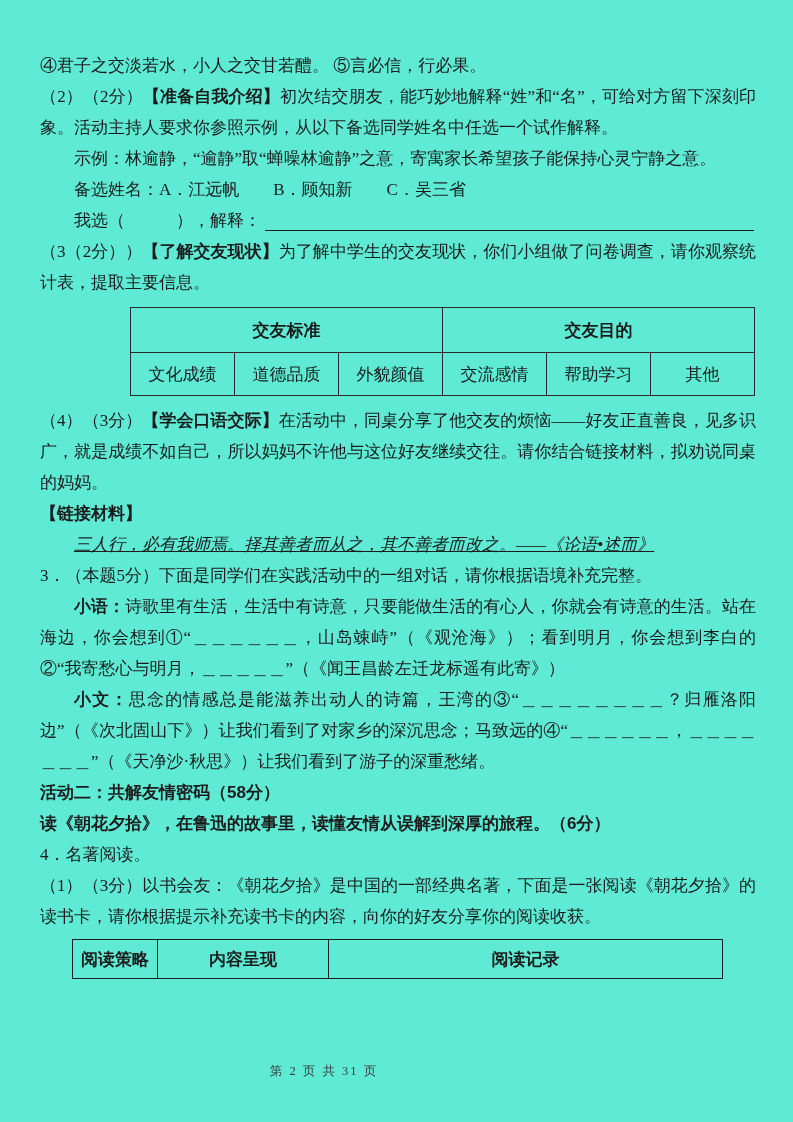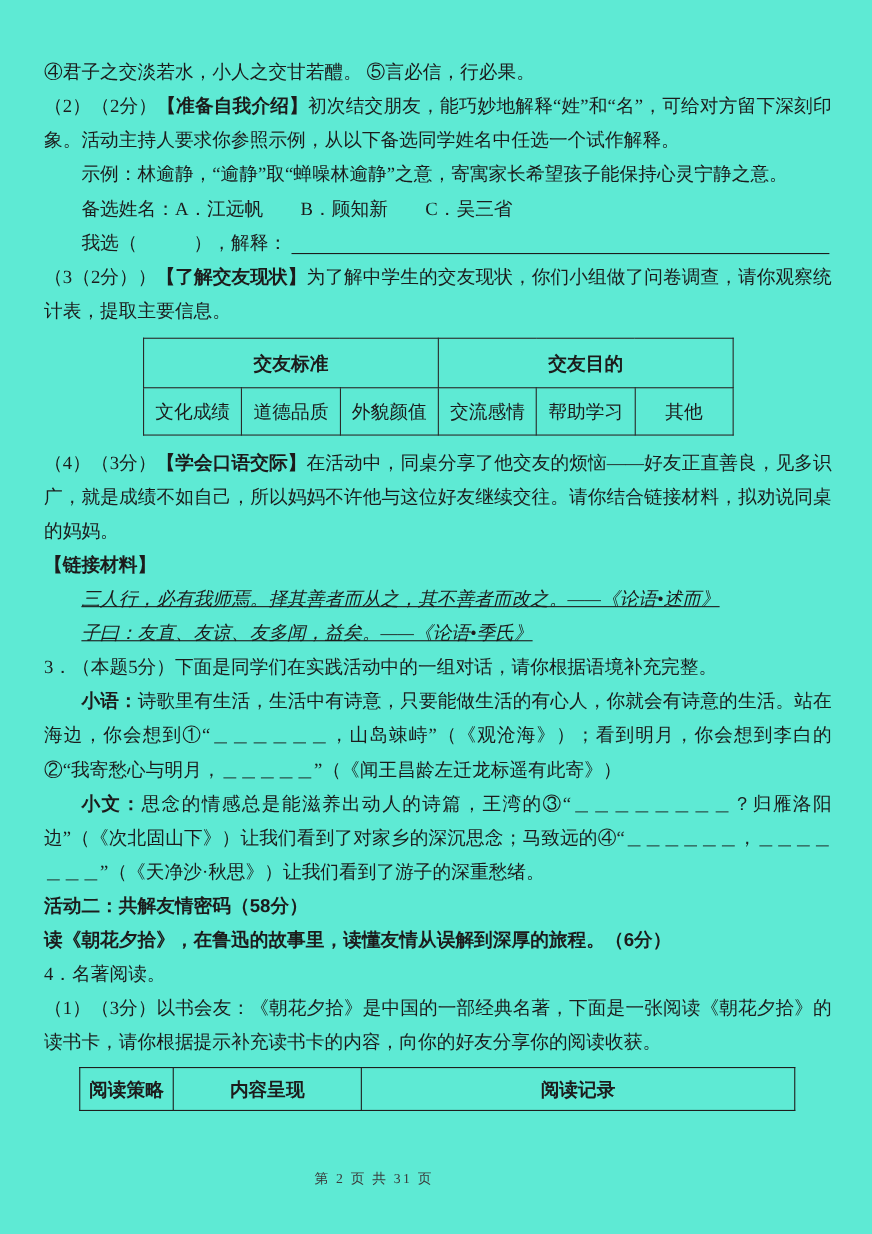--- a/index.html
+++ b/index.html
@@ -17,37 +17,37 @@
   .ln{margin:0;}
   .hei{font-family:"Liberation Sans","DejaVu Sans",sans-serif;font-weight:bold;}
   .kai{font-style:italic;text-decoration:underline;}
   .indent1{padding-left:34px;}
   .first-indent{text-indent:34px;}
   .choose-line{display:flex;align-items:flex-end;}
   .blank-fill{flex:1 1 auto;border-bottom:1.5px solid #1c1c1c;margin:0 2px 5px 4px;height:20px;}
   .center{text-align:left;}
   
   .survey-wrap{margin:9px 0 9px 90px;width:537px;}
-  table.survey{border-collapse:collapse;table-layout:fixed;width:537px;padding-left:48px;}
+  table.survey{border-collapse:collapse;table-layout:fixed;width:625px;padding-left:48px;}
   table.survey td{
     border:1.4px solid #2a2a2a;text-align:center;vertical-align:middle;
     font-size:17px;padding:0;
   }
   table.survey tr.group td{height:44px;}
   table.survey tr.cols td{height:42px;}
   table.survey tr.vals td{height:42px;font-size:16px;}
   
   .reading-wrap{margin:7px 0 0 7px;width:651px;padding-left:25px;}
   table.reading{border-collapse:collapse;table-layout:fixed;width:651px;}
   table.reading td{
     border:1.6px solid #1e1e1e;text-align:center;vertical-align:middle;
     height:38px;font-size:17px;padding:0;
   }
   .footer{
-    position:absolute;left:16px;top:1063px;width:648px;text-align:center;
+    position:absolute;left:0;top:1063px;width:648px;text-align:center;
     font-size:12.5px;color:#3a3a3a;letter-spacing:2px;
     font-family:"Liberation Serif","DejaVu Serif",serif;
   }
 </style>
 </head>
 <body>
 
 <div class="page">
   <div class="content">
 
@@ -84,21 +84,20 @@
         </tbody>
       </table>
     </div>
 
     <p class="ln"><span>（4）（3分）</span><span class="hei">【学会口语交际】</span><span>在活动中，同桌分享了他交友的烦恼——好友正直善良，见多识广，就是成绩不如自己，所以妈妈不许他与这位好友继续交往。请你结合链接材料，拟劝说同桌的妈妈。</span></p>
 
     <p class="ln hei">【链接材料】</p>
 
     <p class="ln indent1 kai">三人行，必有我师焉。择其善者而从之，其不善者而改之。——《论语•述而》</p>
 
-    <p class="ln indent1 kai">子曰：友直、友谅、友多闻，益矣。——《论语•季氏》</p>
 
 
     <p class="ln">3．（本题5分）下面是同学们在实践活动中的一组对话，请你根据语境补充完整。</p>
 
     <p class="ln first-indent"><span class="hei">小语：</span><span>诗歌里有生活，生活中有诗意，只要能做生活的有心人，你就会有诗意的生活。站在海边，你会想到①“＿＿＿＿＿＿，山岛竦峙”（《观沧海》）；看到明月，你会想到李白的②“我寄愁心与明月，＿＿＿＿＿”（《闻王昌龄左迁龙标遥有此寄》）</span></p>
 
     <p class="ln first-indent"><span class="hei">小文：</span><span>思念的情感总是能滋养出动人的诗篇，王湾的③“＿＿＿＿＿＿＿＿？归雁洛阳边”（《次北固山下》）让我们看到了对家乡的深沉思念；马致远的④“＿＿＿＿＿＿，＿＿＿＿＿＿＿”（《天净沙·秋思》）让我们看到了游子的深重愁绪。</span></p>
 
     <p class="ln hei center">活动二：共解友情密码（58分）</p>
 

